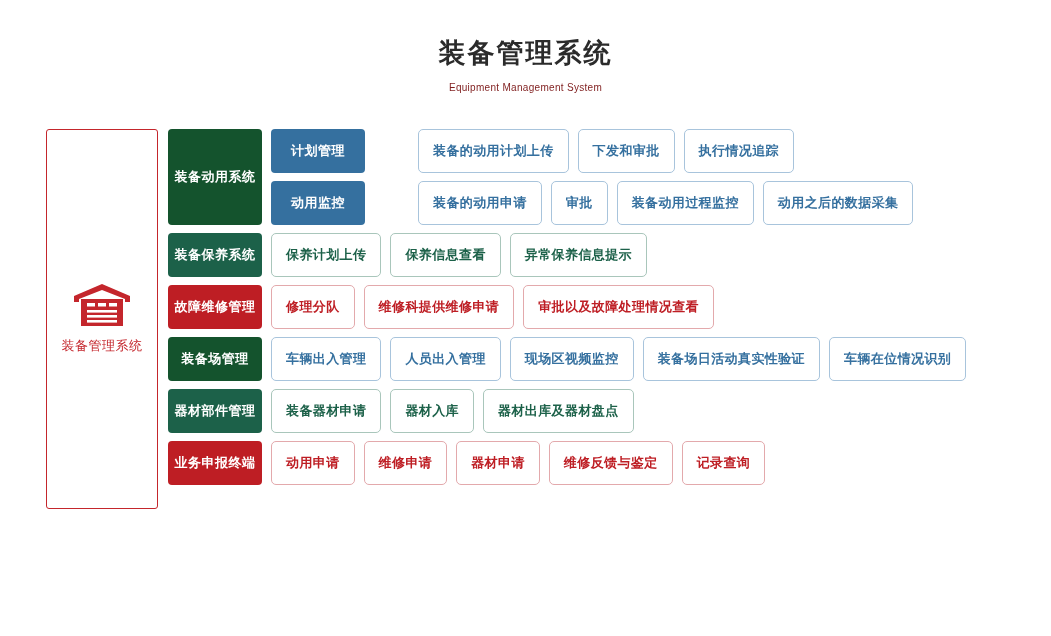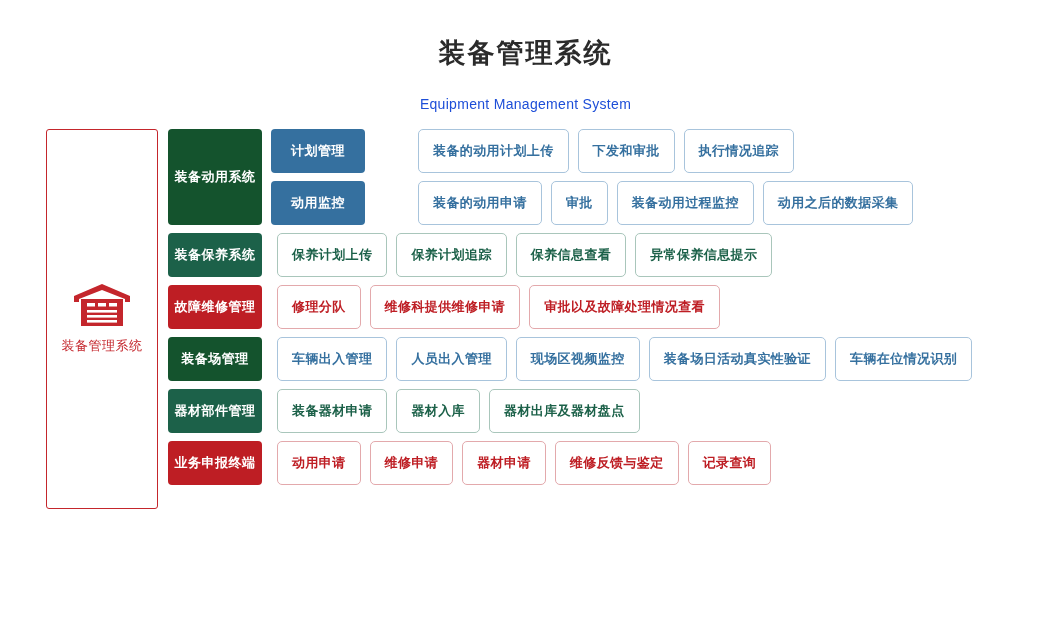--- a/index.html
+++ b/index.html
@@ -23,24 +23,24 @@
   }
   .page-title {
     font-size: 27px;
     font-weight: bold;
     color: #2b2b2b;
     letter-spacing: 2px;
     line-height: 34px;
     margin: 0;
   }
   .page-subtitle {
-    font-size: 14px;
-    color: #1d4ed8;
+    font-size: 10px;
+    color: #7f1d1d;
     line-height: 20px;
-    margin-top: 24px;
+    margin-top: 8px;
     letter-spacing: 0.3px;
   }
 
   
   .diagram {
     position: absolute;
     left: 0;
     top: 129px;
     width: 1051px;
   }
@@ -131,21 +131,21 @@
     letter-spacing: 0.5px;
     box-sizing: border-box;
     margin-right: 9px;
   }
   .sub-chip.blue  { background: #35709f; }
 
   
   .items {
     display: flex;
     align-items: stretch;
-    margin-left: 15px;
+    margin-left: 9px;
   }
   .subrow .items { margin-left: 0; padding-left: 44px; }
 
   .item-card {
     height: 44px;
     border-radius: 5px;
     background: #ffffff;
     display: flex;
     align-items: center;
     justify-content: center;
@@ -226,21 +226,20 @@
           </div>
         </div>
 
       </div>
     </div>
 
     <div class="sys-row">
       <div class="sys-label green">装备保养系统</div>
       <div class="items">
         <div class="item-card green">保养计划上传</div>
-        <div class="item-card green">保养计划追踪</div>
         <div class="item-card green">保养信息查看</div>
         <div class="item-card green">异常保养信息提示</div>
       </div>
     </div>
 
     <div class="sys-row">
       <div class="sys-label red">故障维修管理</div>
       <div class="items">
         <div class="item-card red">修理分队</div>
         <div class="item-card red">维修科提供维修申请</div>

